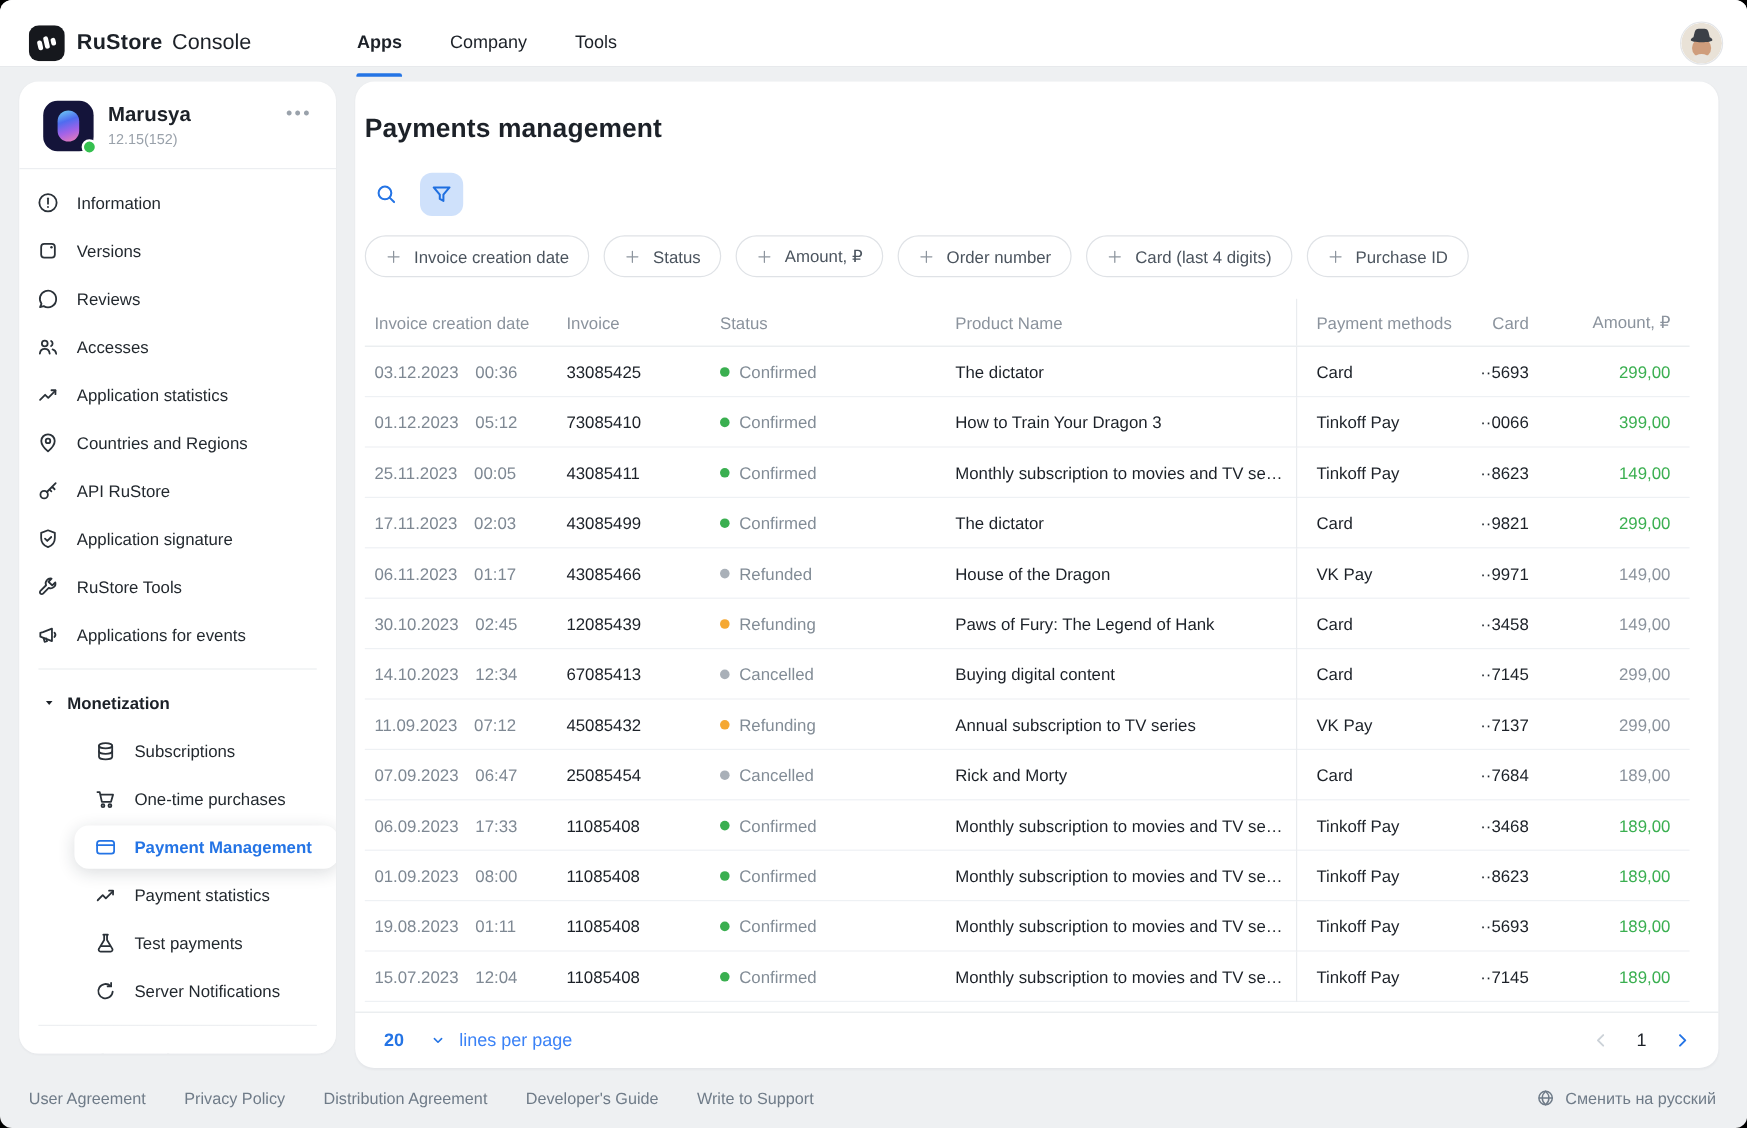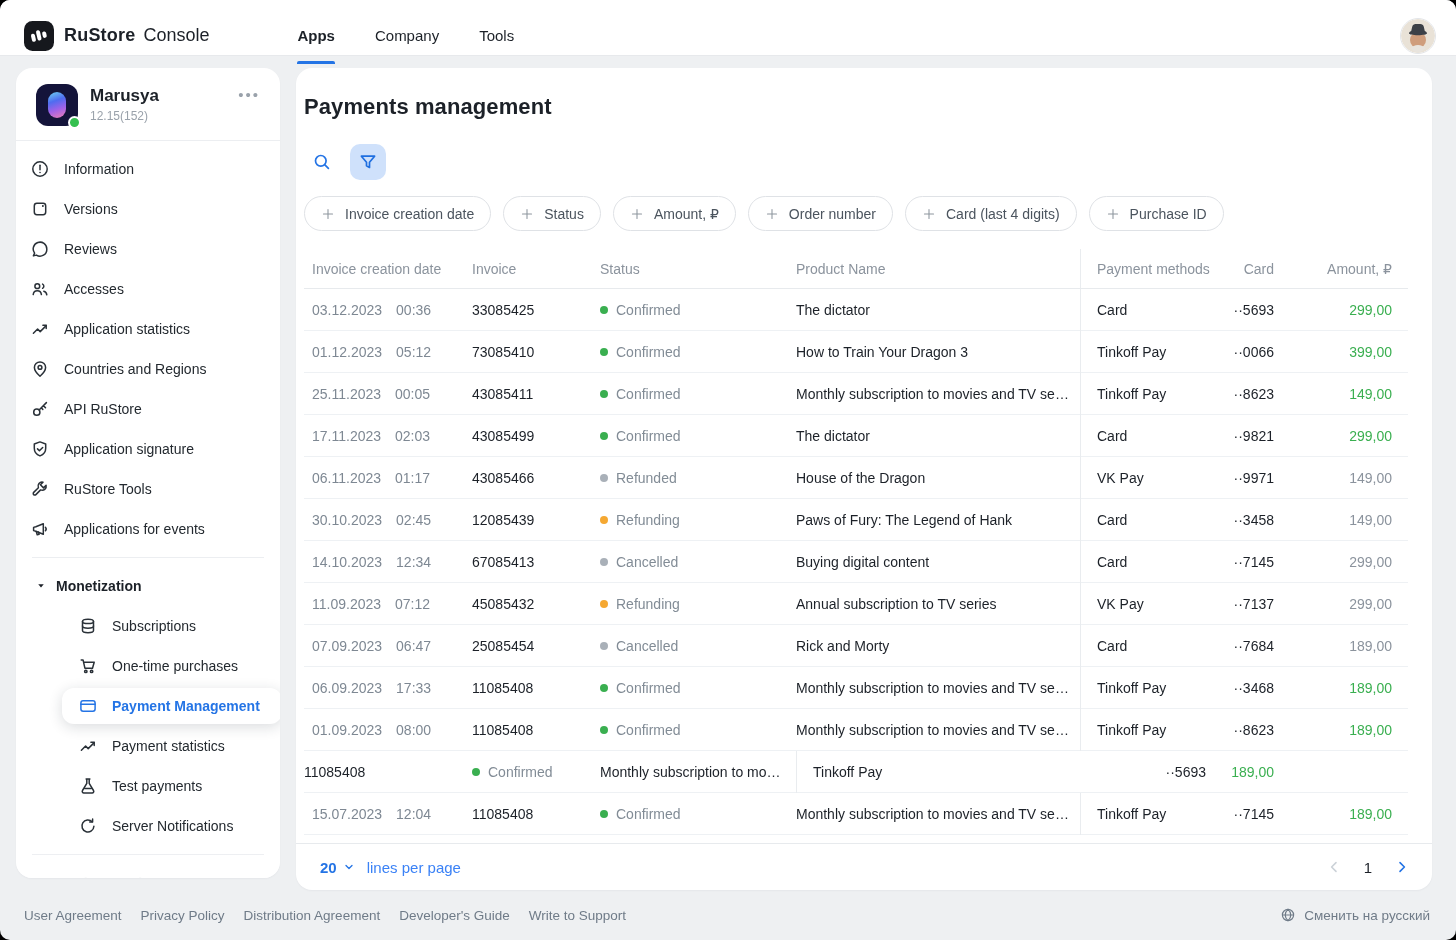--- a/index.html
+++ b/index.html
@@ -75,33 +75,33 @@
   .c-date { color:#7e8893; }
   .c-invoice { color:#1c2128; }
   .c-status { color:#828c96; gap:8px; }
   .dot { width:8px; height:8px; border-radius:50%; flex:none; }
   .c-product { color:#1c2128; overflow:hidden; white-space:nowrap; text-overflow:ellipsis; display:block; line-height:42px; padding-right:10px; }
   .c-amount.green { color:#3aaf50; }
   .c-amount.gray { color:#8b939d; }
 
   
   .pagination { margin-top:auto; border-top:1px solid #e7eaed; height:47px; display:flex; align-items:center; padding:0 18px 0 24px; }
-  .page-size { display:flex; align-items:center; gap:6px; color:var(--accent,#2474e5); font-size:15px; font-weight:700; cursor:pointer; }
+  .page-size { display:flex; align-items:center; gap:22px; color:var(--accent,#2474e5); font-size:15px; font-weight:700; cursor:pointer; }
   .page-size .chev { display:flex; } .page-size svg { width:12px; height:12px; }
   .page-size-label { margin-left:12px; font-size:15px; color:#3b82f6; }
   .pager { margin-left:auto; display:flex; align-items:center; gap:18px; }
   .pg-btn { width:24px; height:24px; display:flex; align-items:center; justify-content:center; cursor:pointer; }
   .pg-btn svg { width:16px; height:16px; }
   .pg-btn.disabled { color:#ccd2d8; }
   .pg-btn.next { color:var(--accent,#2474e5); }
   .pg-num { font-size:15px; color:#1c2128; }
 
   
   .footer { height:50px; display:flex; align-items:center; padding:0 26px 0 24px; }
-  .f-links { display:flex; gap:19px; }
+  .f-links { display:flex; gap:32px; }
   .f-link { font-size:13.5px; color:#6f7b88; cursor:pointer; }
   .f-lang { margin-left:auto; display:flex; align-items:center; gap:8px; color:#6f7b88; font-size:13.5px; cursor:pointer; }
   .f-lang svg { width:16px; height:16px; }
 </style>
 </head>
 <body>
 
 <div class="screen">
 
   <div class="topbar">
@@ -582,20 +582,24 @@
                   <span>Confirmed</span>
                 </div>
                 <div class="cell" style="min-width:0">
                   <span class="c-product">Monthly subscription to movies and TV ser…</span>
                 </div>
                 <div class="cell pay">Tinkoff Pay</div>
                 <div class="cell right c-invoice">··8623</div>
                 <div class="cell right c-amount green">189,00</div>
               </div>
               <div class="t-row">
+                <div class="cell first c-date">
+                  <span>19.08.2023</span>
+                  <span class="time">01:11</span>
+                </div>
                 <div class="cell c-invoice">11085408</div>
                 <div class="cell c-status">
                   <span class="dot" style="background:#3aaf50"></span>
                   <span>Confirmed</span>
                 </div>
                 <div class="cell" style="min-width:0">
                   <span class="c-product">Monthly subscription to movies and TV ser…</span>
                 </div>
                 <div class="cell pay">Tinkoff Pay</div>
                 <div class="cell right c-invoice">··5693</div>

